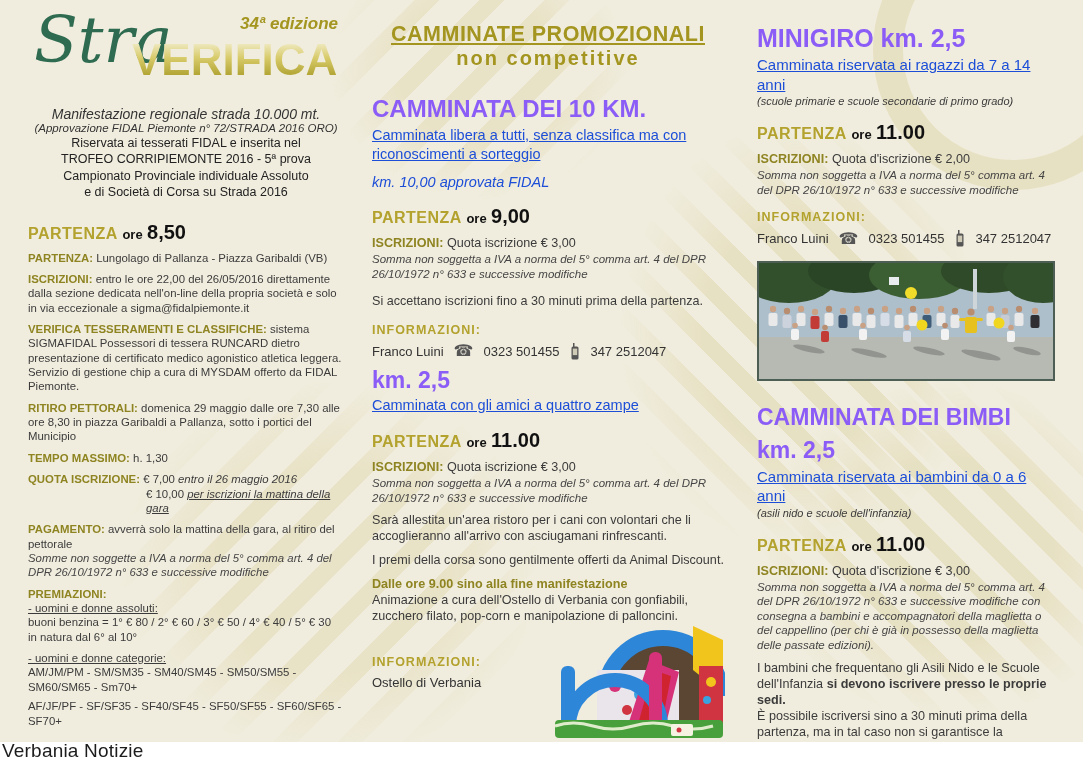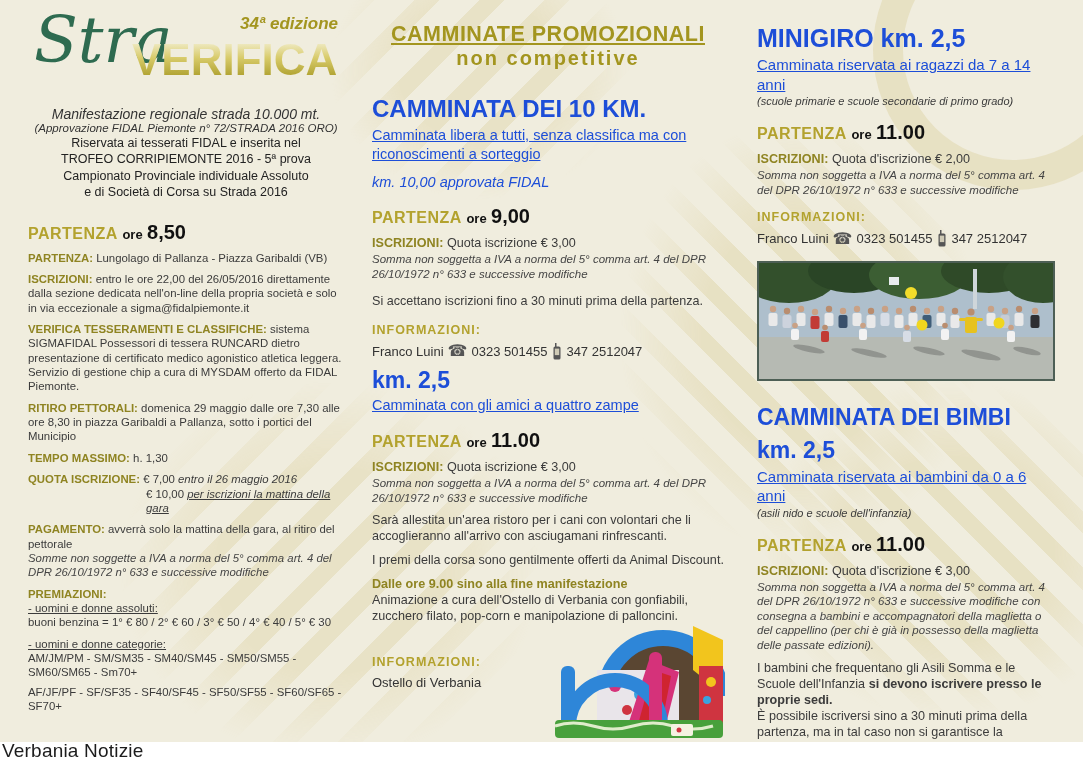--- a/index.html
+++ b/index.html
@@ -72,24 +72,24 @@
   .pm { font-size:12.6px; color:#3b3b3b; line-height:1.27; margin:8px 0 0 0; }
   .lbl  { color:#8f8422; font-weight:bold; }
   .it { font-style:italic; }
   .iva { font-style:italic; color:#454545; }
   .udesc { text-decoration:underline; }
   .partenza { margin-top:14px; }
   .partenza .pz { color:#b3a22e; font-weight:bold; font-size:16px; letter-spacing:.5px; }
   .partenza .ore { color:#111; font-weight:bold; font-size:13px; }
   .partenza .tm  { color:#111; font-weight:bold; font-size:20px; }
   .info-h { color:#b3a22e; font-weight:bold; font-size:12.5px; letter-spacing:1px; margin-top:13px; }
-  .info-line { font-size:13px; color:#333; margin-top:6px; display:flex; align-items:center; gap:4px; }
+  .info-line { font-size:13px; color:#333; margin-top:6px; display:flex; align-items:center; gap:10px; }
   .tel { font-size:16px; color:#555; line-height:1; }
   .mob svg { display:block; }
-  .sec-title { color:#1d4ed8; font-weight:bold; line-height:1.12; }
+  .sec-title { color:#8b5cf6; font-weight:bold; line-height:1.12; }
 
   
   .promo-title {
     color:#a3951f; font-weight:bold; font-size:21.5px; text-align:center;
     text-decoration:underline; letter-spacing:.5px;
   }
   .promo-sub { color:#a3951f; font-weight:bold; font-size:20px; text-align:center; letter-spacing:2px; }
   .t-c10  { font-size:24px; margin-top:26px; }
   .t-dog  { font-size:23px; margin-top:36px; }
   .t-mini { font-size:25px; }
@@ -190,20 +190,21 @@
     <div class="p">
       <span class="lbl">PAGAMENTO:</span>
       <span>avverrà solo la mattina della gara, al ritiro del pettorale</span>
       <div class="iva">Somme non soggette a IVA a norma del 5° comma art. 4 del DPR 26/10/1972 n° 633 e successive modifiche</div>
     </div>
 
     <div class="p">
       <div class="lbl">PREMIAZIONI:</div>
       <div class="udesc">- uomini e donne assoluti:</div>
       <div>buoni benzina = 1° € 80 / 2° € 60 / 3° € 50 / 4° € 40 / 5° € 30</div>
+      <div>in natura dal 6° al 10°</div>
     </div>
 
     <div class="p">
       <div class="udesc">- uomini e donne categorie:</div>
       <div>AM/JM/PM - SM/SM35 - SM40/SM45 - SM50/SM55 - SM60/SM65 - Sm70+</div>
       <div style="margin-top:5px;">AF/JF/PF - SF/SF35 - SF40/SF45 - SF50/SF55 - SF60/SF65 - SF70+</div>
 
     </div>
 
   </div>
@@ -488,21 +489,21 @@
       <span class="tm">11.00</span>
     </div>
 
     <div class="pm">
       <span class="lbl">ISCRIZIONI:</span>
       <span>Quota d'iscrizione € 3,00</span>
       <div class="iva" style="font-size:11.5px;">Somma non soggetta a IVA a norma del 5° comma art. 4 del DPR 26/10/1972 n° 633 e successive modifiche con consegna a bambini e accompagnatori della maglietta o del cappellino (per chi è già in possesso della maglietta delle passate edizioni).</div>
     </div>
 
     <div class="pm">
-      <span>I bambini che frequentano gli Asili Somma e le Scuole dell'Infanzia</span>
+      <span>I bambini che frequentano gli Asili Nido e le Scuole dell'Infanzia</span>
       <b>si devono iscrivere presso le proprie sedi.</b>
       <div>È possibile iscriversi sino a 30 minuti prima della partenza, ma in tal caso non si garantisce la disponibilità della maglietta/cappellino.</div>
     </div>
 
   </div>
 
 </div>
 
 <div class="footer-strip"></div>
 <div class="footer-text">Verbania Notizie</div>

